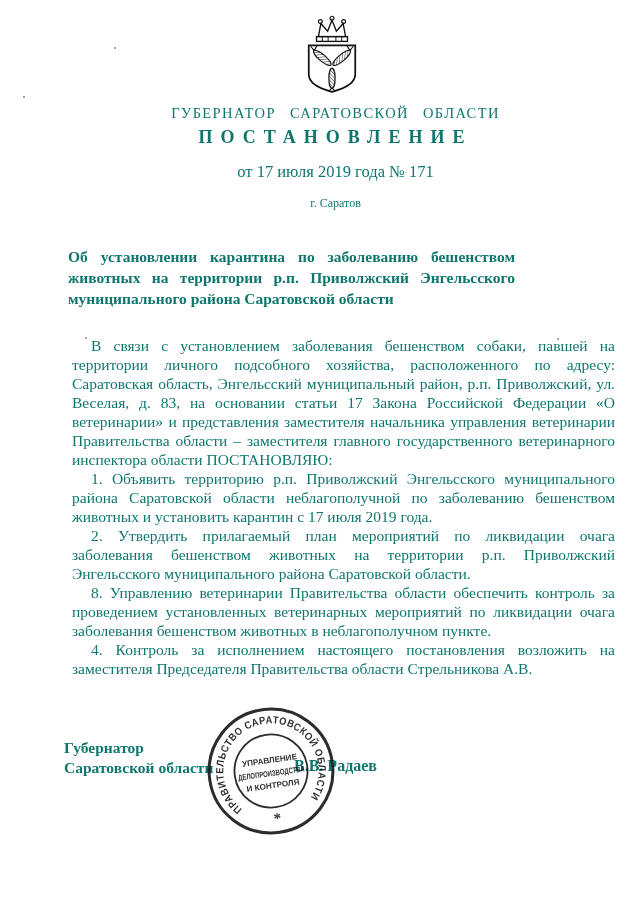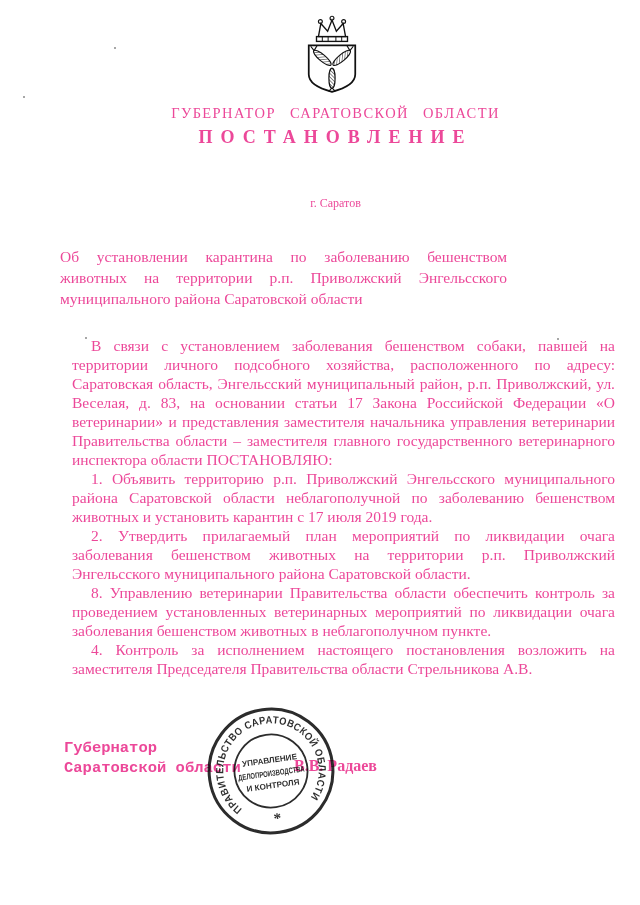--- a/index.html
+++ b/index.html
@@ -1,36 +1,36 @@
 <!DOCTYPE html>
 <html lang="ru"><head>
 <meta charset="utf-8">
 <style>
   html,body{margin:0;padding:0;background:#ffffff;}
   .page{
     position:relative;width:637px;height:905px;background:#ffffff;
-    font-family:"Liberation Serif","DejaVu Serif",serif;color:#ec4899;overflow:hidden;
+    font-family:"Liberation Serif","DejaVu Serif",serif;color:#0f766e;overflow:hidden;
   }
   .centerband{position:absolute;left:64px;width:543px;text-align:center;}
   .arms{position:absolute;left:301px;top:12px;width:62px;height:84px;}
   .org{top:105px;font-size:14.5px;letter-spacing:1.4px;word-spacing:9px;white-space:nowrap;}
   .doctype{top:127px;font-size:18px;font-weight:bold;letter-spacing:8px;}
   .dateline{top:162px;font-size:16.5px;}
   .city{top:196px;font-size:12px;}
   .title{
-    position:absolute;left:60px;top:246px;width:447px;
-    font-size:15.5px;font-weight:normal;line-height:21px;text-align:justify;
+    position:absolute;left:68px;top:246px;width:447px;
+    font-size:15.5px;font-weight:bold;line-height:21px;text-align:justify;
   }
   .bodytext{
     position:absolute;left:72px;top:336px;width:543px;
     font-size:15.5px;line-height:19px;text-align:justify;
   }
   .bodytext p{margin:0;text-indent:19px;}
   .sig-pos{
-    position:absolute;left:64px;top:738px;font-size:15.5px;font-weight:bold;line-height:20px;font-family:Liberation Mono, monospace;
+    position:absolute;left:64px;top:738px;font-size:15.5px;font-weight:bold;line-height:20px;
   }
   .sig-name{
     position:absolute;left:64px;top:757px;width:543px;text-align:center;
     font-size:16px;font-weight:bold;
   }
   .stamp{
     position:absolute;left:200px;top:700px;width:142px;height:142px;
     transform:rotate(-8deg);opacity:.93;mix-blend-mode:multiply;
   }
   .stamp svg{width:100%;height:100%;}
@@ -69,20 +69,21 @@
     <ellipse cx="42" cy="46" rx="11.5" ry="3.4" fill="url(#hatch)" stroke="#111" stroke-width="1.2" transform="rotate(-40 42 46)"></ellipse>
     <ellipse cx="32" cy="67" rx="10.5" ry="3.2" fill="url(#hatch)" stroke="#111" stroke-width="1.2" transform="rotate(90 32 67)"></ellipse>
 
     <path class="ln" stroke-width="1.2" d="M13.5,38.5 L10,34 M13.5,38.5 L16.5,33.5"></path>
     <path class="ln" stroke-width="1.2" d="M50.5,38.5 L54,34 M50.5,38.5 L47.5,33.5"></path>
     <path class="ln" stroke-width="1.2" d="M32,77 L28.5,80.5 M32,77 L35.5,80.5"></path>
   </svg>
 
   <div class="centerband org">ГУБЕРНАТОР  САРАТОВСКОЙ  ОБЛАСТИ</div>
   <div class="centerband doctype">ПОСТАНОВЛЕНИЕ</div>
+  <div class="centerband dateline">от 17 июля 2019 года № 171</div>
   <div class="centerband city">г. Саратов</div>
 
   <div class="title">Об установлении карантина по заболеванию бешенством животных на территории р.п. Приволжский Энгельсского муниципального района Саратовской области</div>
 
   <div class="bodytext">
     <p>В связи с установлением заболевания бешенством собаки, павшей на территории личного подсобного хозяйства, расположенного по адресу: Саратовская область, Энгельсский муниципальный район, р.п. Приволжский, ул. Веселая, д. 83, на основании статьи 17 Закона Российской Федерации «О ветеринарии» и представления заместителя начальника управления ветеринарии Правительства области – заместителя главного государственного ветеринарного инспектора области ПОСТАНОВЛЯЮ:</p>
     <p>1. Объявить территорию р.п. Приволжский Энгельсского муниципального района Саратовской области неблагополучной по заболеванию бешенством животных и установить карантин с 17 июля 2019 года.</p>
     <p>2. Утвердить прилагаемый план мероприятий по ликвидации очага заболевания бешенством животных на территории р.п. Приволжский Энгельсского муниципального района Саратовской области.</p>
     <p>8. Управлению ветеринарии Правительства области обеспечить контроль за проведением установленных ветеринарных мероприятий по ликвидации очага заболевания бешенством животных в неблагополучном пункте.</p>
     <p>4. Контроль за исполнением настоящего постановления возложить на заместителя Председателя Правительства области Стрельникова А.В.</p>

